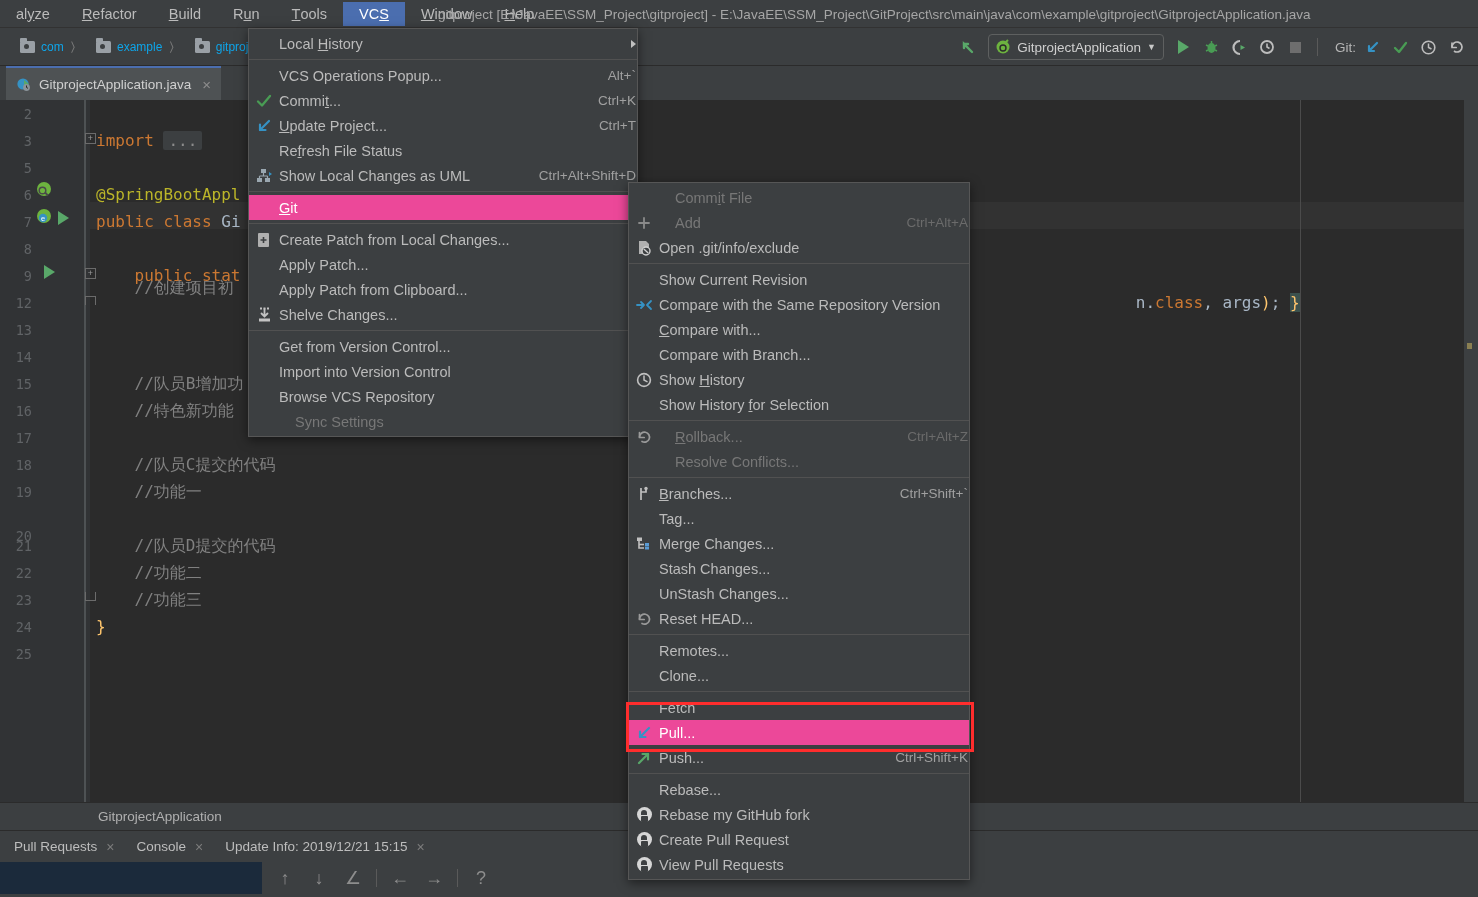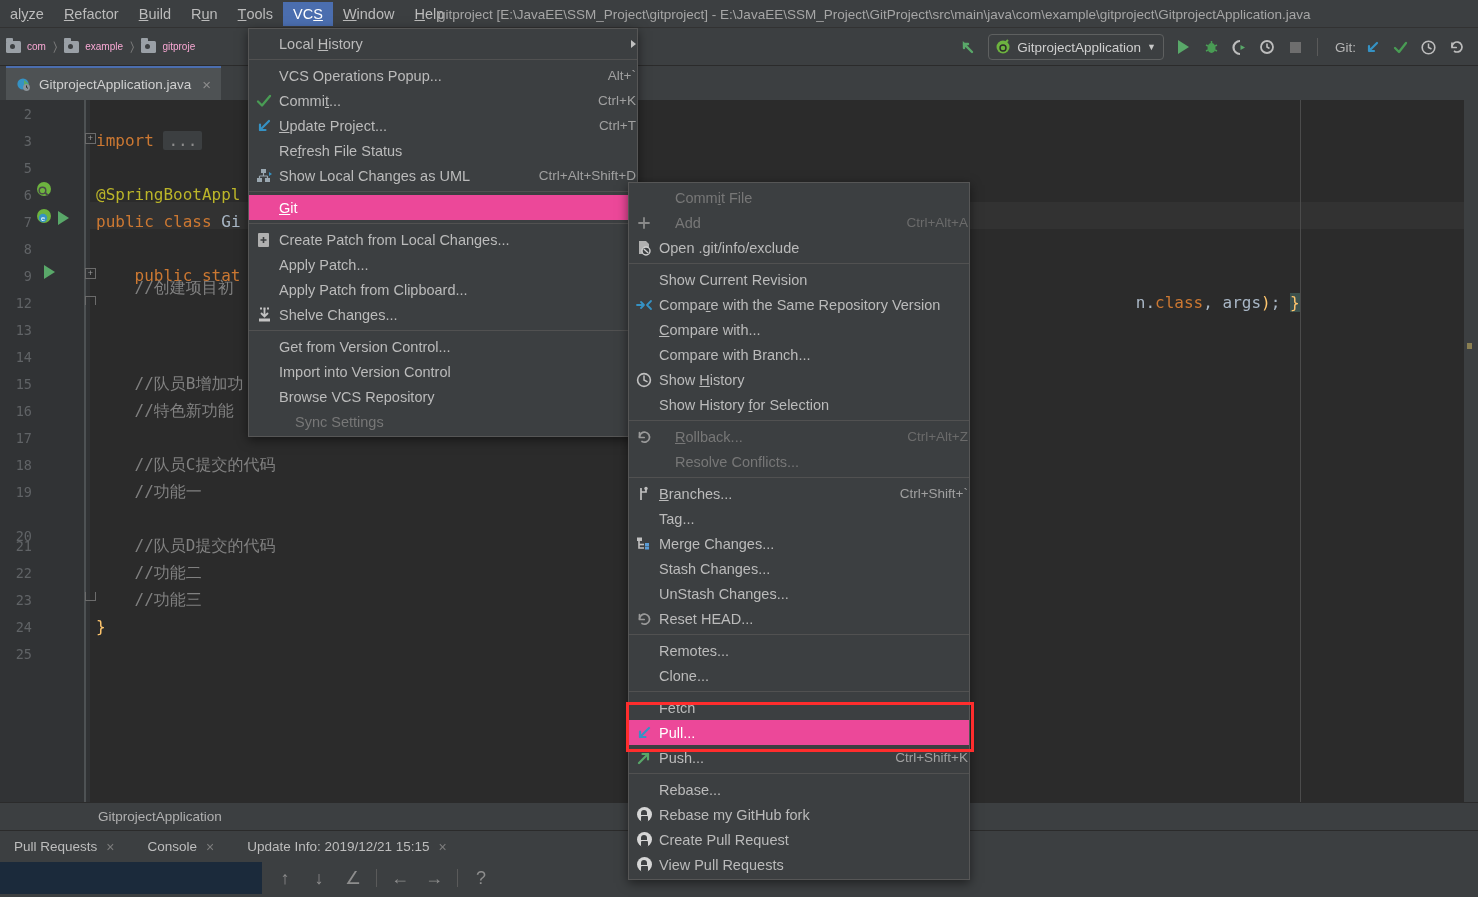--- a/index.html
+++ b/index.html
@@ -12,38 +12,38 @@
   }
   .app { position: relative; width: 1478px; height: 897px; background: #3c3f41; }
 
   
   .menubar {
     position: absolute; left: 0; top: 0; width: 1478px; height: 28px;
     background: #3c3f41; display: flex; align-items: center;
     border-bottom: 1px solid #323232;
   }
   .menubar-item {
-    font-size: 14.5px; color: #bbbbbb; padding: 4px 10px; height: 24px;
+    font-size: 14.5px; color: #bbbbbb; padding: 4px 16px; height: 24px;
     display: flex; align-items: center; white-space: nowrap;
   }
   .menubar-item.active { background: #4b6eaf; color: #ffffff; }
   .menubar-item .u { text-decoration: underline; }
   .window-title {
     position: absolute; left: 438px; top: 0; height: 28px;
     display: flex; align-items: center;
     font-size: 13.5px; color: #a6a6a6; white-space: nowrap;
   }
 
   
   .navbar {
     position: absolute; left: 0; top: 28px; width: 1478px; height: 38px;
     background: #3c3f41; display: flex; align-items: center; padding-left: 6px;
     border-bottom: 1px solid #2b2b2b;
   }
-  .crumb { display: flex; align-items: center; font-size: 10px; color: #f9a8d4; }
+  .crumb { display: flex; align-items: center; font-size: 12px; color: #0ea5e9; margin-left: 14px; }
   .crumb .fold {
     width: 15px; height: 12px; background: #9aa0a6; border-radius: 1.5px;
     margin-right: 6px; position: relative; flex: 0 0 auto;
   }
   .crumb .fold:after {
     content:''; position:absolute; left:4px; top:3px; width:5px; height:5px;
     border-radius: 50%; background: #3c3f41;
   }
   .crumb .fold:before {
     content:''; position:absolute; left:0px; top:-3px; width:7px; height:4px;
@@ -439,21 +439,21 @@
     <div class="editor-vline" style="top:0;height:702px;left:1300px;"></div>
     <div class="right-rail" style="top:0;height:702px;"></div>
     <div style="position:absolute;right:6px;top:243px;width:5px;height:6px;background:#8a7f52;"></div>
   </div>
 
   <div class="editor-crumb">
     <span>GitprojectApplication</span>
   </div>
 
   <div class="tw-tabs">
-    <div id="tw-tabs" style="display:flex;align-items:center;gap:11px;">
+    <div id="tw-tabs" style="display:flex;align-items:center;">
         <div class="tw-tab">
           <span>Pull Requests</span>
           <span class="tw-x">×</span>
         </div>
         <div class="tw-tab">
           <span>Console</span>
           <span class="tw-x">×</span>
         </div>
         <div class="tw-tab">
           <span>Update Info: 2019/12/21 15:15</span>

